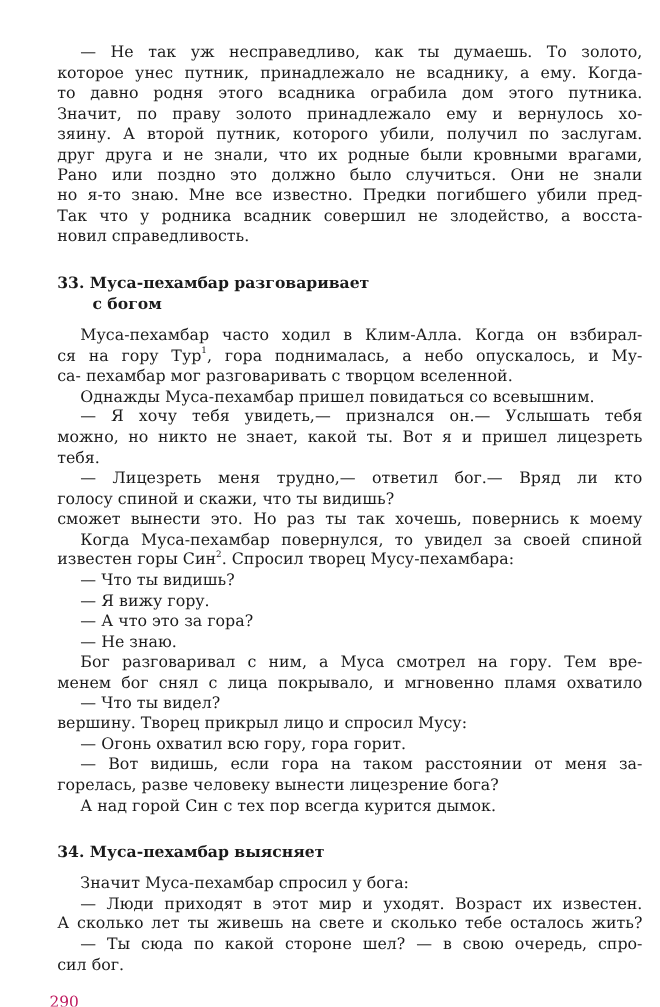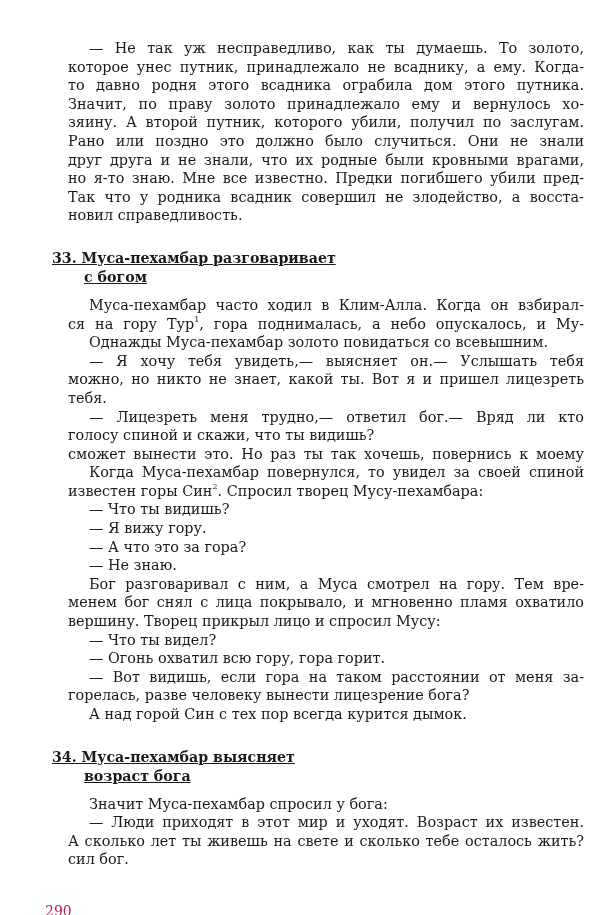--- a/index.html
+++ b/index.html
@@ -2,28 +2,28 @@
 <html><head>
 <meta charset="utf-8">
 <style>
   html, body { margin: 0; padding: 0; background: #ffffff; }
   body { width: 600px; height: 915px; position: relative; overflow: hidden; }
   .page {
     position: absolute; left: 52px; top: 39px; width: 532px;
     font-family: "DejaVu Serif", "Liberation Serif", serif;
     font-size: 14.4px; line-height: 18.6px; color: #1a1a1a;
   }
-  .line { white-space: nowrap; text-align: justify; text-align-last: justify; height: 18.6px; overflow: visible; margin-left: 16px; }
+  .line { white-space: nowrap; text-align: justify; text-align-last: justify; height: 18.6px; overflow: visible; }
   .line.last { text-align-last: left; }
   .line.indent { padding-left: 21px; }
   .heading {
     font-family: "DejaVu Serif", "Liberation Serif", serif;
     font-weight: bold; font-size: 14.2px; line-height: 19px;
   }
-  .heading .h-line { white-space: nowrap; text-decoration: underline; }
+  .heading .h-line { white-space: nowrap; }
   .heading .h-line.cont { padding-left: 32px; }
   .gap-a { height: 24px; }
   .gap-b { height: 9px; }
   sup { font-size: 8px; line-height: 0; vertical-align: 7px; }
   .page-number {
     position: absolute; left: 45px; top: 903px;
     font-family: "DejaVu Serif", "Liberation Serif", serif;
     font-size: 14px; color: #be185d;
   }
 </style>
@@ -31,73 +31,74 @@
 <body>
 
 <div class="page">
 
   <div>
     <div class="line indent">— Не так уж несправедливо, как ты думаешь. То золото,</div>
     <div class="line">которое унес путник, принадлежало не всаднику, а ему. Когда-</div>
     <div class="line">то давно родня этого всадника ограбила дом этого путника.</div>
     <div class="line">Значит, по праву золото принадлежало ему и вернулось хо-</div>
     <div class="line">зяину. А второй путник, которого убили, получил по заслугам.</div>
+    <div class="line">друг друга и не знали, что их родные были кровными врагами,</div>
     <div class="line">Рано или поздно это должно было случиться. Они не знали</div>
-    <div class="line">друг друга и не знали, что их родные были кровными врагами,</div>
     <div class="line">но я-то знаю. Мне все известно. Предки погибшего убили пред-</div>
     <div class="line">Так что у родника всадник совершил не злодейство, а восста-</div>
     <div class="line last">новил справедливость.</div>
   </div>
 
   <div class="gap-a"></div>
 
   <div class="heading">
     <div class="h-line">33. Муса-пехамбар разговаривает</div>
     <div class="h-line cont">с богом</div>
   </div>
 
   <div class="gap-b"></div>
 
   <div id="sec33">
       <div class="line indent"><span>Муса-пехамбар часто ходил в Клим-Алла. Когда он взбирал-</span></div>
       <div class="line"><span>ся на гору Тур</span><sup>1</sup><span>, гора поднималась, а небо опускалось, и Му-</span></div>
-      <div class="line indent last"><span>Однажды Муса-пехамбар золото повидаться со всевышним.</span></div>
-      <div class="line indent"><span>— Я хочу тебя увидеть,— выясняет он.— Услышать тебя</span></div>
+      <div class="line last"><span>са- пехамбар мог разговаривать с творцом вселенной.</span></div>
+      <div class="line indent last"><span>Однажды Муса-пехамбар пришел повидаться со всевышним.</span></div>
+      <div class="line indent"><span>— Я хочу тебя увидеть,— признался он.— Услышать тебя</span></div>
       <div class="line"><span>можно, но никто не знает, какой ты. Вот я и пришел лицезреть</span></div>
       <div class="line last"><span>тебя.</span></div>
       <div class="line indent"><span>— Лицезреть меня трудно,— ответил бог.— Вряд ли кто</span></div>
       <div class="line last"><span>голосу спиной и скажи, что ты видишь?</span></div>
       <div class="line"><span>сможет вынести это. Но раз ты так хочешь, повернись к моему</span></div>
       <div class="line indent"><span>Когда Муса-пехамбар повернулся, то увидел за своей спиной</span></div>
       <div class="line last"><span>известен горы Син</span><sup>2</sup><span>. Спросил творец Мусу-пехамбара:</span></div>
       <div class="line indent last"><span>— Что ты видишь?</span></div>
       <div class="line indent last"><span>— Я вижу гору.</span></div>
       <div class="line indent last"><span>— А что это за гора?</span></div>
       <div class="line indent last"><span>— Не знаю.</span></div>
       <div class="line indent"><span>Бог разговаривал с ним, а Муса смотрел на гору. Тем вре-</span></div>
       <div class="line"><span>менем бог снял с лица покрывало, и мгновенно пламя охватило</span></div>
+      <div class="line indent last"><span>— Что ты видел?</span></div>
       <div class="line last"><span>вершину. Творец прикрыл лицо и спросил Мусу:</span></div>
-      <div class="line indent last"><span>— Что ты видел?</span></div>
       <div class="line indent last"><span>— Огонь охватил всю гору, гора горит.</span></div>
       <div class="line indent"><span>— Вот видишь, если гора на таком расстоянии от меня за-</span></div>
       <div class="line last"><span>горелась, разве человеку вынести лицезрение бога?</span></div>
       <div class="line indent last"><span>А над горой Син с тех пор всегда курится дымок.</span></div>
     </div>
 
   <div class="gap-a"></div>
 
   <div class="heading">
     <div class="h-line">34. Муса-пехамбар выясняет</div>
-    <div class="h-line cont">возраст бога</div>
   </div>
 
   <div class="gap-b"></div>
 
   <div id="sec34">
       <div class="line indent last"><span>Значит Муса-пехамбар спросил у бога:</span></div>
       <div class="line indent"><span>— Люди приходят в этот мир и уходят. Возраст их известен.</span></div>
       <div class="line"><span>А сколько лет ты живешь на свете и сколько тебе осталось жить?</span></div>
+      <div class="line indent"><span>— Ты сюда по какой стороне шел? — в свою очередь, спро-</span></div>
       <div class="line last"><span>сил бог.</span></div>
     </div>
 
 </div>
 
 <div class="page-number">290</div>
 
 </body></html>

